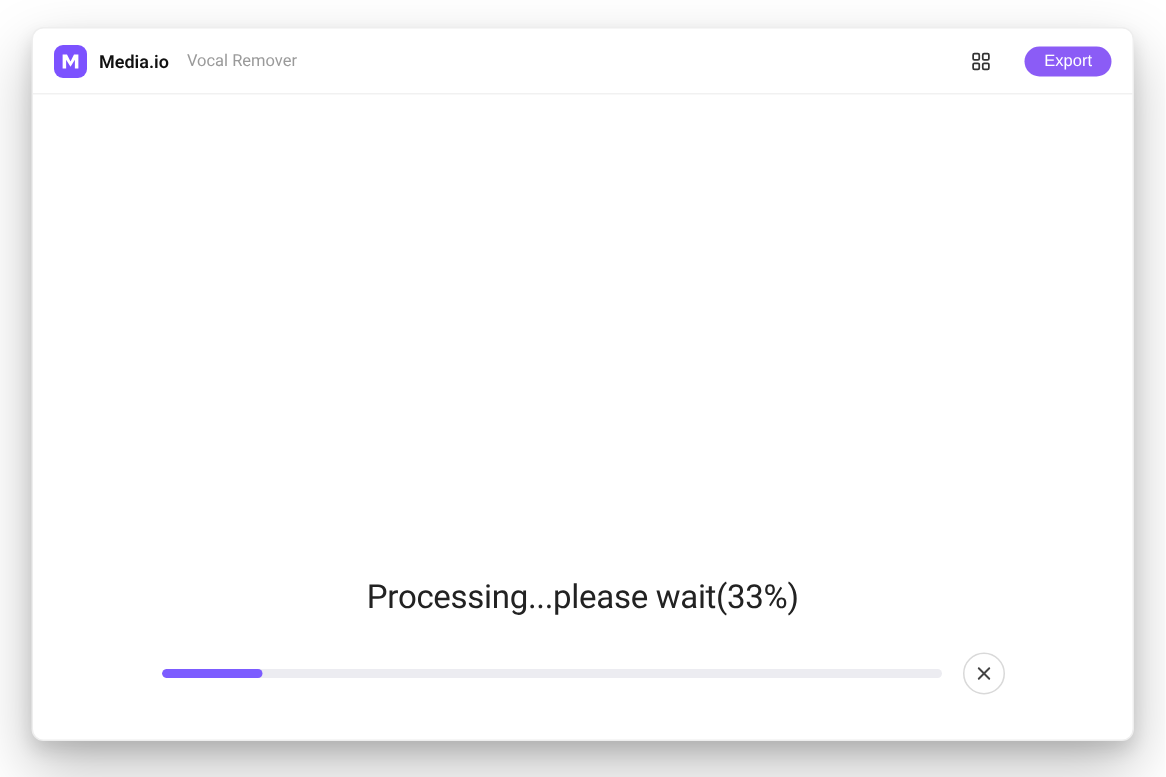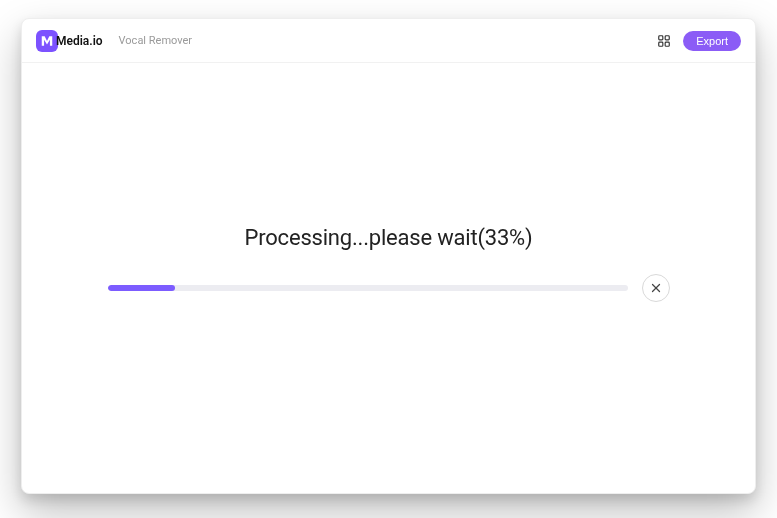--- a/index.html
+++ b/index.html
@@ -21,20 +21,21 @@
       display: flex;
       flex-direction: column;
       position: relative;
     }
     .header {
       height: 44px;
       display: flex;
       align-items: center;
       padding: 0 14px;
       border-bottom: 1px solid #f1f1f1;
+      gap: 10px;
     }
     .logo {
       width: 22px;
       height: 22px;
       border-radius: 6px;
       background: #7c52ff;
       display: flex;
       align-items: center;
       justify-content: center;
       flex-shrink: 0;
@@ -42,21 +43,21 @@
     .logo svg { display:block; }
     .app-name {
       font-size: 12px;
       font-weight: 600;
       color: #111;
       margin-left: -2px;
     }
     .subtitle {
       font-size: 11px;
       color: #9a9a9a;
-      margin-left: 16px;
+      margin-left: 2px;
     }
     .spacer { flex: 1; }
     .grid-btn {
       width: 22px;
       height: 22px;
       display: flex;
       align-items: center;
       justify-content: center;
       cursor: pointer;
       border-radius: 4px;
@@ -70,21 +71,21 @@
       border-radius: 20px;
       cursor: pointer;
       border: none;
       margin-left: 8px;
     }
     .main {
       flex: 1;
       display: flex;
       flex-direction: column;
       align-items: center;
-      justify-content: center;
+      justify-content: flex-end;
       padding-bottom: 30px;
     }
     .status-text {
       font-size: 22px;
       color: #222;
       font-weight: 400;
       margin-bottom: 24px;
       letter-spacing: -0.2px;
     }
     .progress-row {

